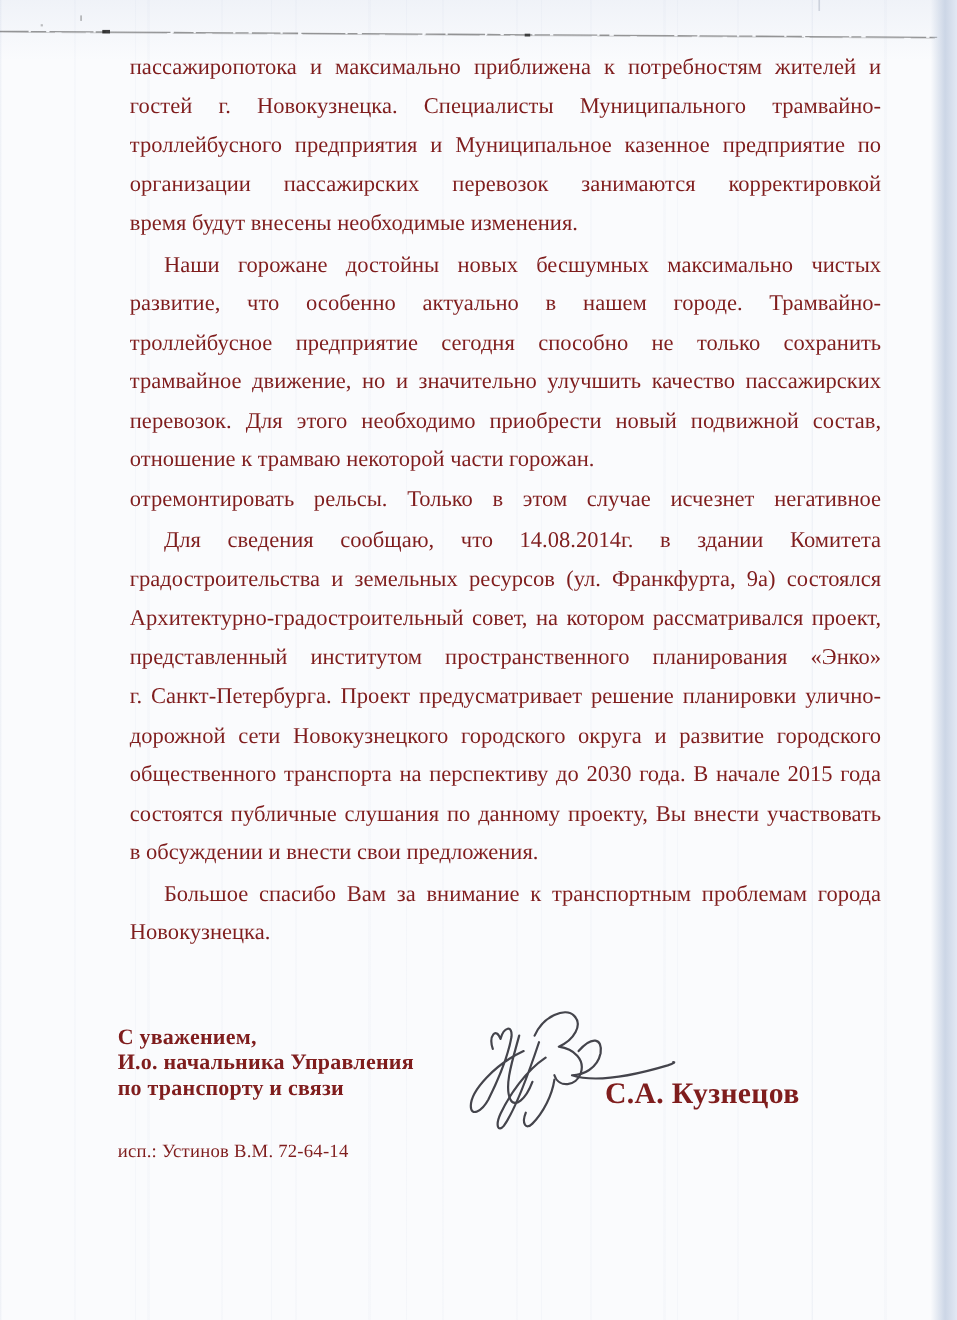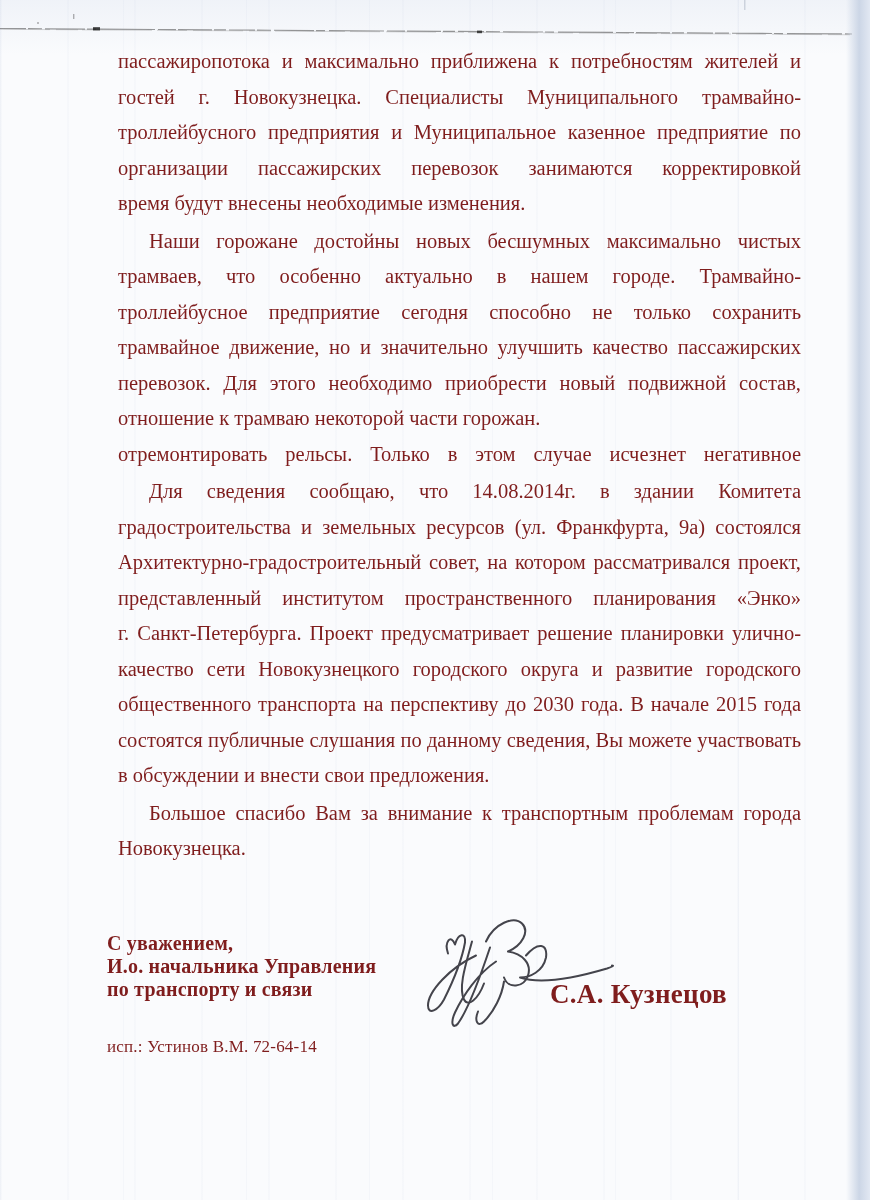--- a/index.html
+++ b/index.html
@@ -107,36 +107,36 @@
   <div class="letter-body">
       <div class="para">
         <div class="line">пассажиропотока и максимально приближена к потребностям жителей и</div>
         <div class="line">гостей г. Новокузнецка. Специалисты Муниципального трамвайно-</div>
         <div class="line">троллейбусного предприятия и Муниципальное казенное предприятие по</div>
         <div class="line">организации пассажирских перевозок занимаются корректировкой</div>
         <div class="line last">время будут внесены необходимые изменения.</div>
       </div>
       <div class="para">
         <div class="line indented">Наши горожане достойны новых бесшумных максимально чистых</div>
-        <div class="line">трамваев, что особенно актуально в нашем городе. Трамвайно-</div>
+        <div class="line">развитие, что особенно актуально в нашем городе. Трамвайно-</div>
         <div class="line">троллейбусное предприятие сегодня способно не только сохранить</div>
         <div class="line">трамвайное движение, но и значительно улучшить качество пассажирских</div>
         <div class="line">перевозок. Для этого необходимо приобрести новый подвижной состав,</div>
         <div class="line last">отношение к трамваю некоторой части горожан.</div>
         <div class="line">отремонтировать рельсы. Только в этом случае исчезнет негативное</div>
       </div>
       <div class="para">
         <div class="line indented">Для сведения сообщаю, что 14.08.2014г. в здании Комитета</div>
         <div class="line">градостроительства и земельных ресурсов (ул. Франкфурта, 9а) состоялся</div>
         <div class="line">Архитектурно-градостроительный совет, на котором рассматривался проект,</div>
         <div class="line">представленный институтом пространственного планирования «Энко»</div>
         <div class="line">г. Санкт-Петербурга. Проект предусматривает решение планировки улично-</div>
-        <div class="line">качество сети Новокузнецкого городского округа и развитие городского</div>
+        <div class="line">дорожной сети Новокузнецкого городского округа и развитие городского</div>
         <div class="line">общественного транспорта на перспективу до 2030 года. В начале 2015 года</div>
-        <div class="line">состоятся публичные слушания по данному сведения, Вы можете участвовать</div>
+        <div class="line">состоятся публичные слушания по данному проекту, Вы внести участвовать</div>
         <div class="line last">в обсуждении и внести свои предложения.</div>
       </div>
       <div class="para">
         <div class="line indented">Большое спасибо Вам за внимание к транспортным проблемам города</div>
         <div class="line last">Новокузнецка.</div>
       </div>
     </div>
 
   <div class="signoff">
       <div>С уважением,</div>

